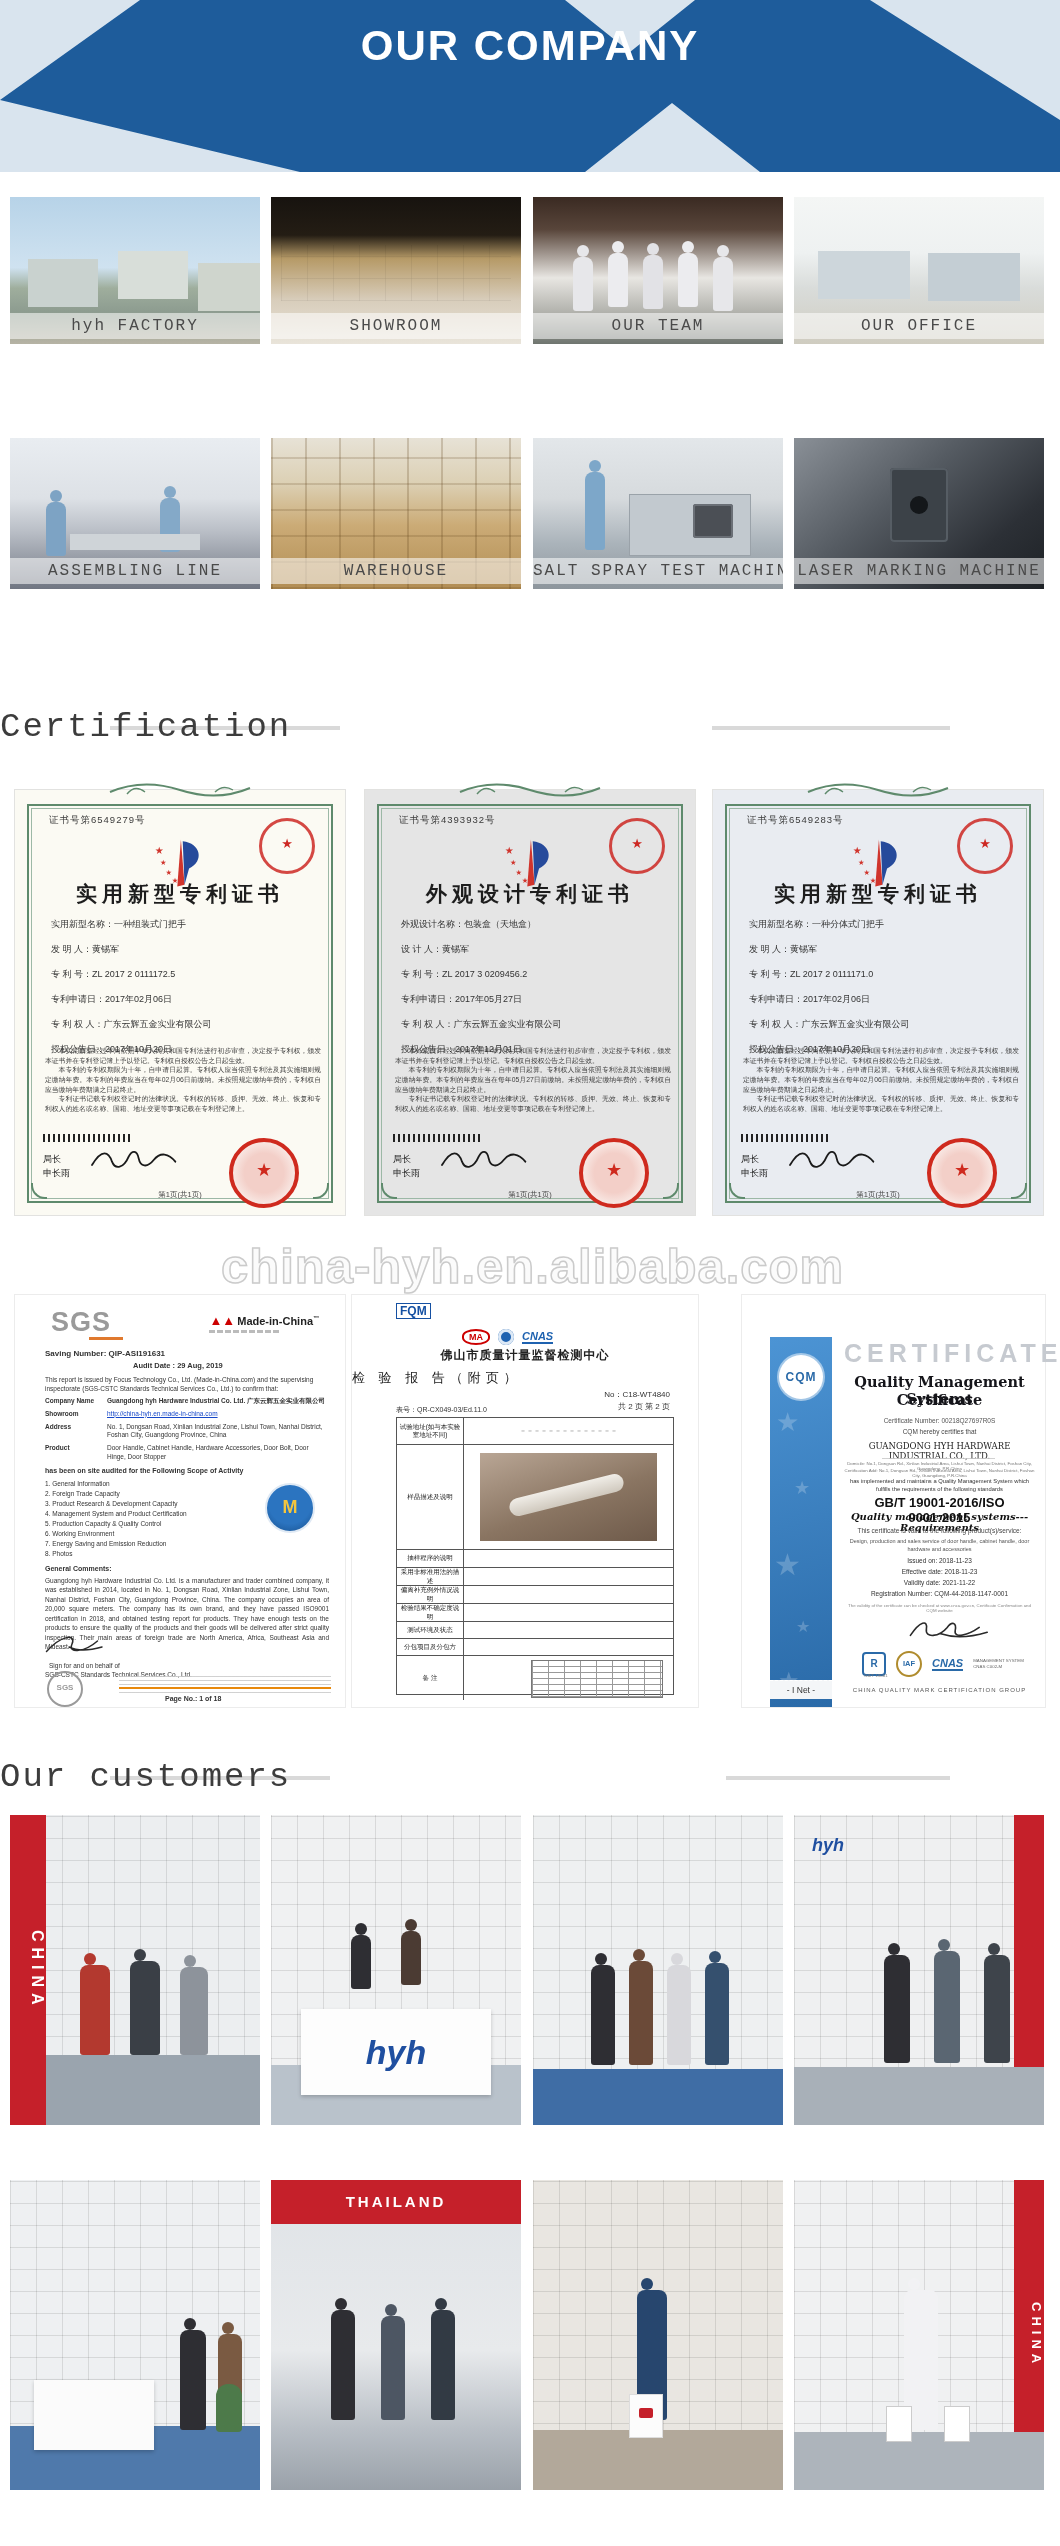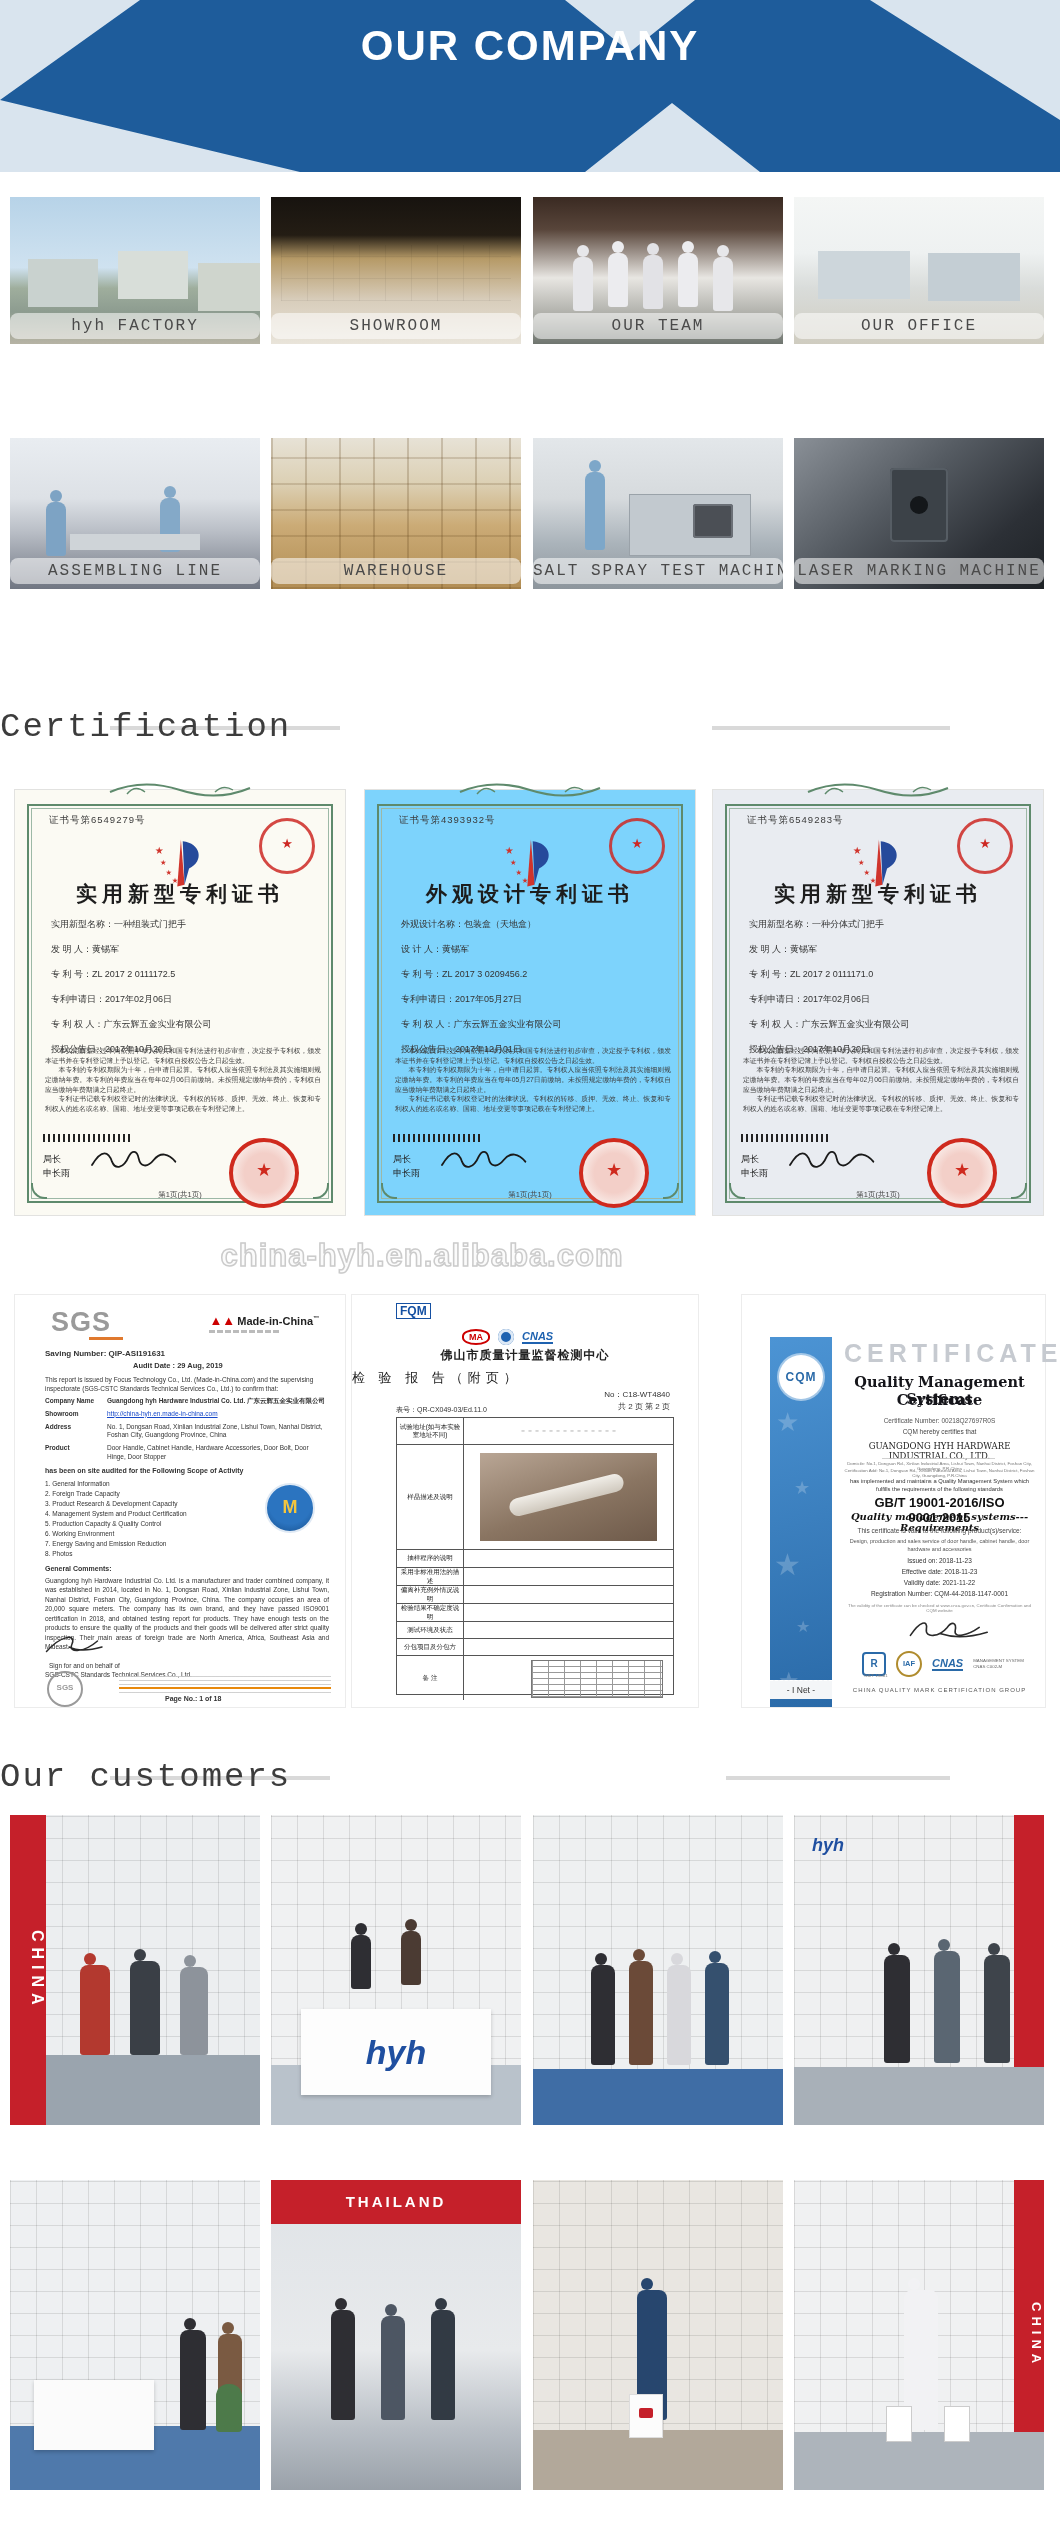--- a/index.html
+++ b/index.html
@@ -11,36 +11,36 @@
   .banner-blue{position:absolute;left:0;top:0;width:1060px;height:172px;background:#1e5c9b;
     clip-path:polygon(140px 0,565px 0,630px 52px,695px 0,870px 0,1060px 120px,1060px 172px,
                       760px 172px,672px 103px,585px 172px,300px 172px,0px 100px);}
   .banner-title{position:absolute;left:0;top:22px;width:1060px;text-align:center;color:#fff;
     font-size:42px;font-weight:bold;letter-spacing:2px;}
 
   
   .photo{position:absolute;width:250px;overflow:hidden;background:#ccc;}
   .cap{position:absolute;left:0;right:0;bottom:5px;height:26px;line-height:26px;text-align:center;
        background:rgba(255,255,255,.55);color:#4a4a4a;font-family:"Liberation Mono",monospace;
-       font-size:16px;letter-spacing:2px;white-space:nowrap;border-radius:8px;}
+       font-size:16px;letter-spacing:2px;white-space:nowrap;}
   .wallgrid{background-image:
       repeating-linear-gradient(0deg,rgba(0,0,0,.10) 0 1px,transparent 1px 22px),
       repeating-linear-gradient(90deg,rgba(0,0,0,.10) 0 1px,transparent 1px 26px);}
   .person{position:absolute;width:20px;height:54px;background:#2e2e33;border-radius:8px 8px 3px 3px;}
   .person::before{content:"";position:absolute;top:-12px;left:4px;width:12px;height:12px;border-radius:50%;background:inherit;}
 
   
   .sec-line{position:absolute;height:4px;background:#d9d9d9;}
   .sec-title{position:absolute;width:1060px;text-align:left;color:#3c3c3c;
     font-family:"Liberation Mono",monospace;font-size:34px;letter-spacing:2px;}
 
   
   .cert{position:absolute;top:790px;width:330px;height:425px;background:#fbfaf3;
         box-shadow:0 0 0 1px #e2e2e0;}
-  .cert.bg2{background:#7dd3fc;} .cert.bg3{background:#e9ecf1;}
+  .cert.bg2{background:#e5e5e5;} .cert.bg3{background:#e9ecf1;}
   .garland{position:absolute;top:-12px;left:90px;width:150px;height:24px;}
   .cert-frame{position:absolute;left:12px;right:12px;top:14px;bottom:12px;border:2px solid #5e8a6c;}
   .cert-frame-inner{position:absolute;left:16px;right:16px;top:18px;bottom:16px;border:1px solid #9cb8a6;}
   .cert-no{position:absolute;top:24px;left:34px;font-size:9.5px;color:#3a3a3a;letter-spacing:1px;}
   .patent-logo{position:absolute;top:44px;left:136px;width:58px;height:58px;}
   .seal-round{position:absolute;top:28px;right:30px;width:50px;height:50px;border-radius:50%;
      border:3px solid rgba(205,40,35,.85);color:#cd2823;text-align:center;font-size:13px;line-height:46px;}
   .seal-round i{font-style:normal;}
   .cert-title{position:absolute;top:90px;left:0;right:0;text-align:center;
      font-family:"DejaVu Serif","Liberation Serif",serif;font-weight:bold;font-size:21px;
@@ -55,21 +55,21 @@
   .cert-director{position:absolute;top:362px;left:28px;font-size:9px;color:#222;line-height:1.6;}
   .sig{position:absolute;top:352px;left:72px;width:100px;height:36px;}
   .seal-emblem{position:absolute;top:348px;right:46px;width:62px;height:62px;border-radius:50%;
      border:4px solid #cf2a1e;background:radial-gradient(circle,#f3cfc8 0 45%,#f9ebe7 75%);
      color:#cf2a1e;text-align:center;font-size:18px;line-height:56px;}
   .cert-page{position:absolute;top:400px;left:0;right:0;text-align:center;font-size:7.5px;color:#444;}
   .curl{position:absolute;width:14px;height:14px;border-left:2px solid #5e8a6c;border-bottom:2px solid #5e8a6c;border-radius:0 0 0 14px;}
   .curl-l{left:16px;bottom:16px;} .curl-r{right:16px;bottom:16px;transform:scaleX(-1);}
 
   
-  .watermark{position:absolute;top:1238px;left:0;width:844px;text-align:center;font-size:31px;
+  .watermark{position:absolute;top:1238px;left:0;width:844px;text-align:right;font-size:49px;
      font-weight:bold;color:rgba(255,255,255,.92);-webkit-text-stroke:1.5px #cbcbcb;
      text-shadow:0 0 1px #c4c4c4;letter-spacing:1px;}
 
   
   .doc{position:absolute;top:1295px;height:412px;background:#fff;box-shadow:0 0 0 1px #ececec;font-size:7px;color:#333;}
   .tiny{font-size:6.5px;line-height:1.45;color:#333;}
   .fake-lines{background:repeating-linear-gradient(0deg,#c9c9c9 0 1px,transparent 1px 4px);opacity:.85;}
 
   
   .sgs-logo{position:absolute;top:12px;left:36px;font-size:27px;font-weight:bold;color:#9a9a9a;letter-spacing:1px;}

